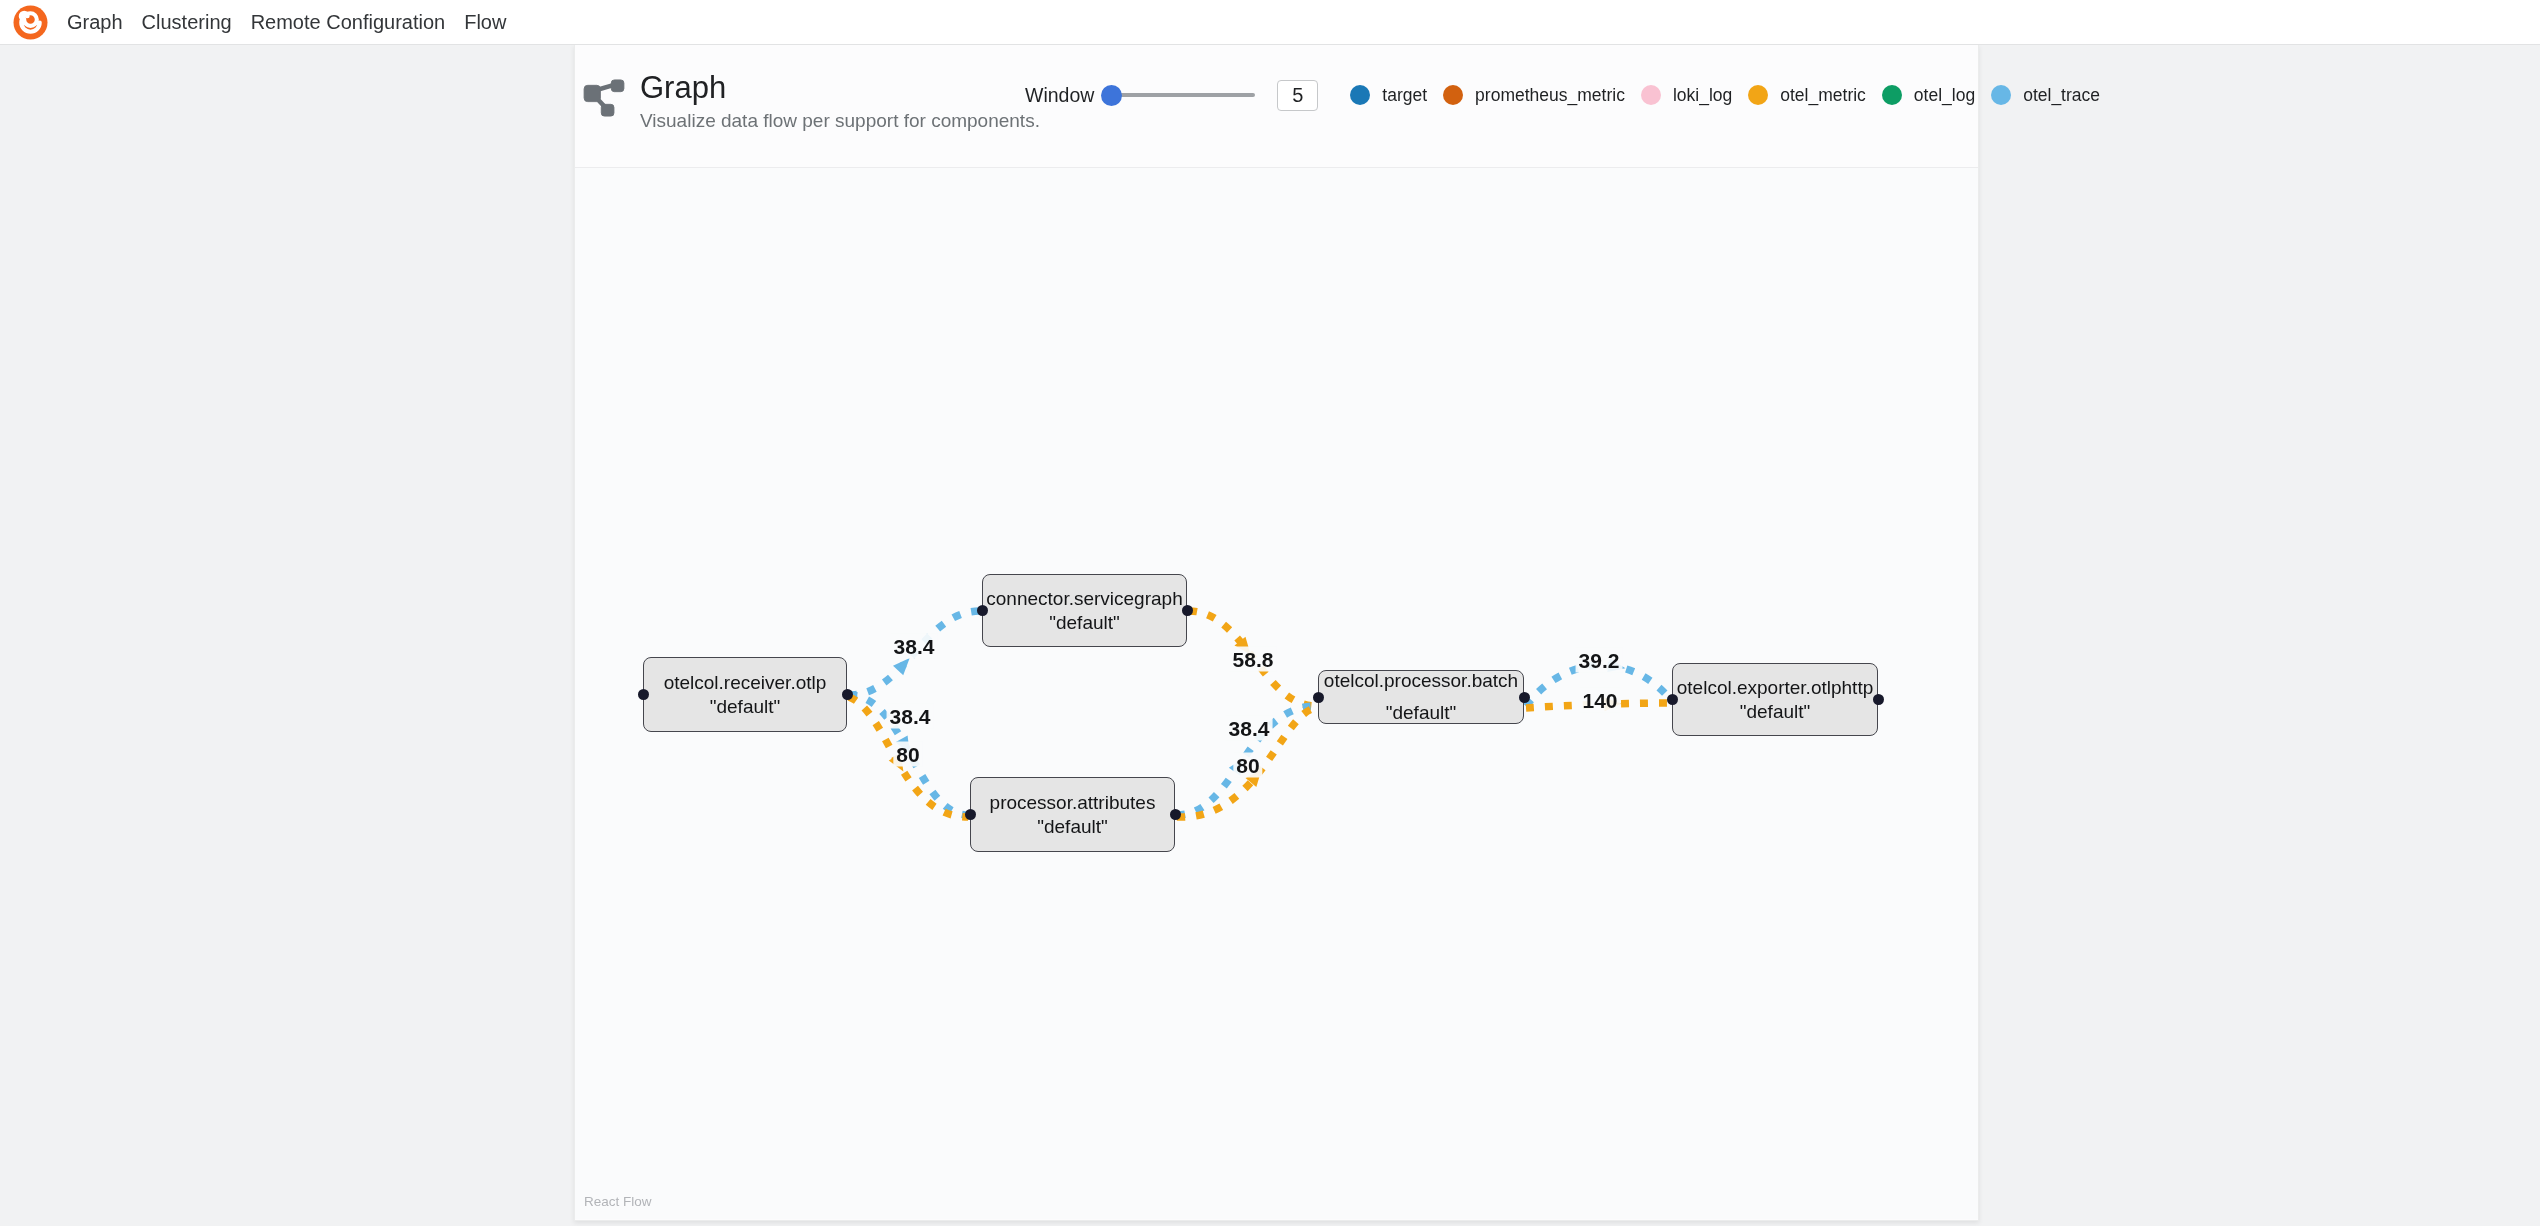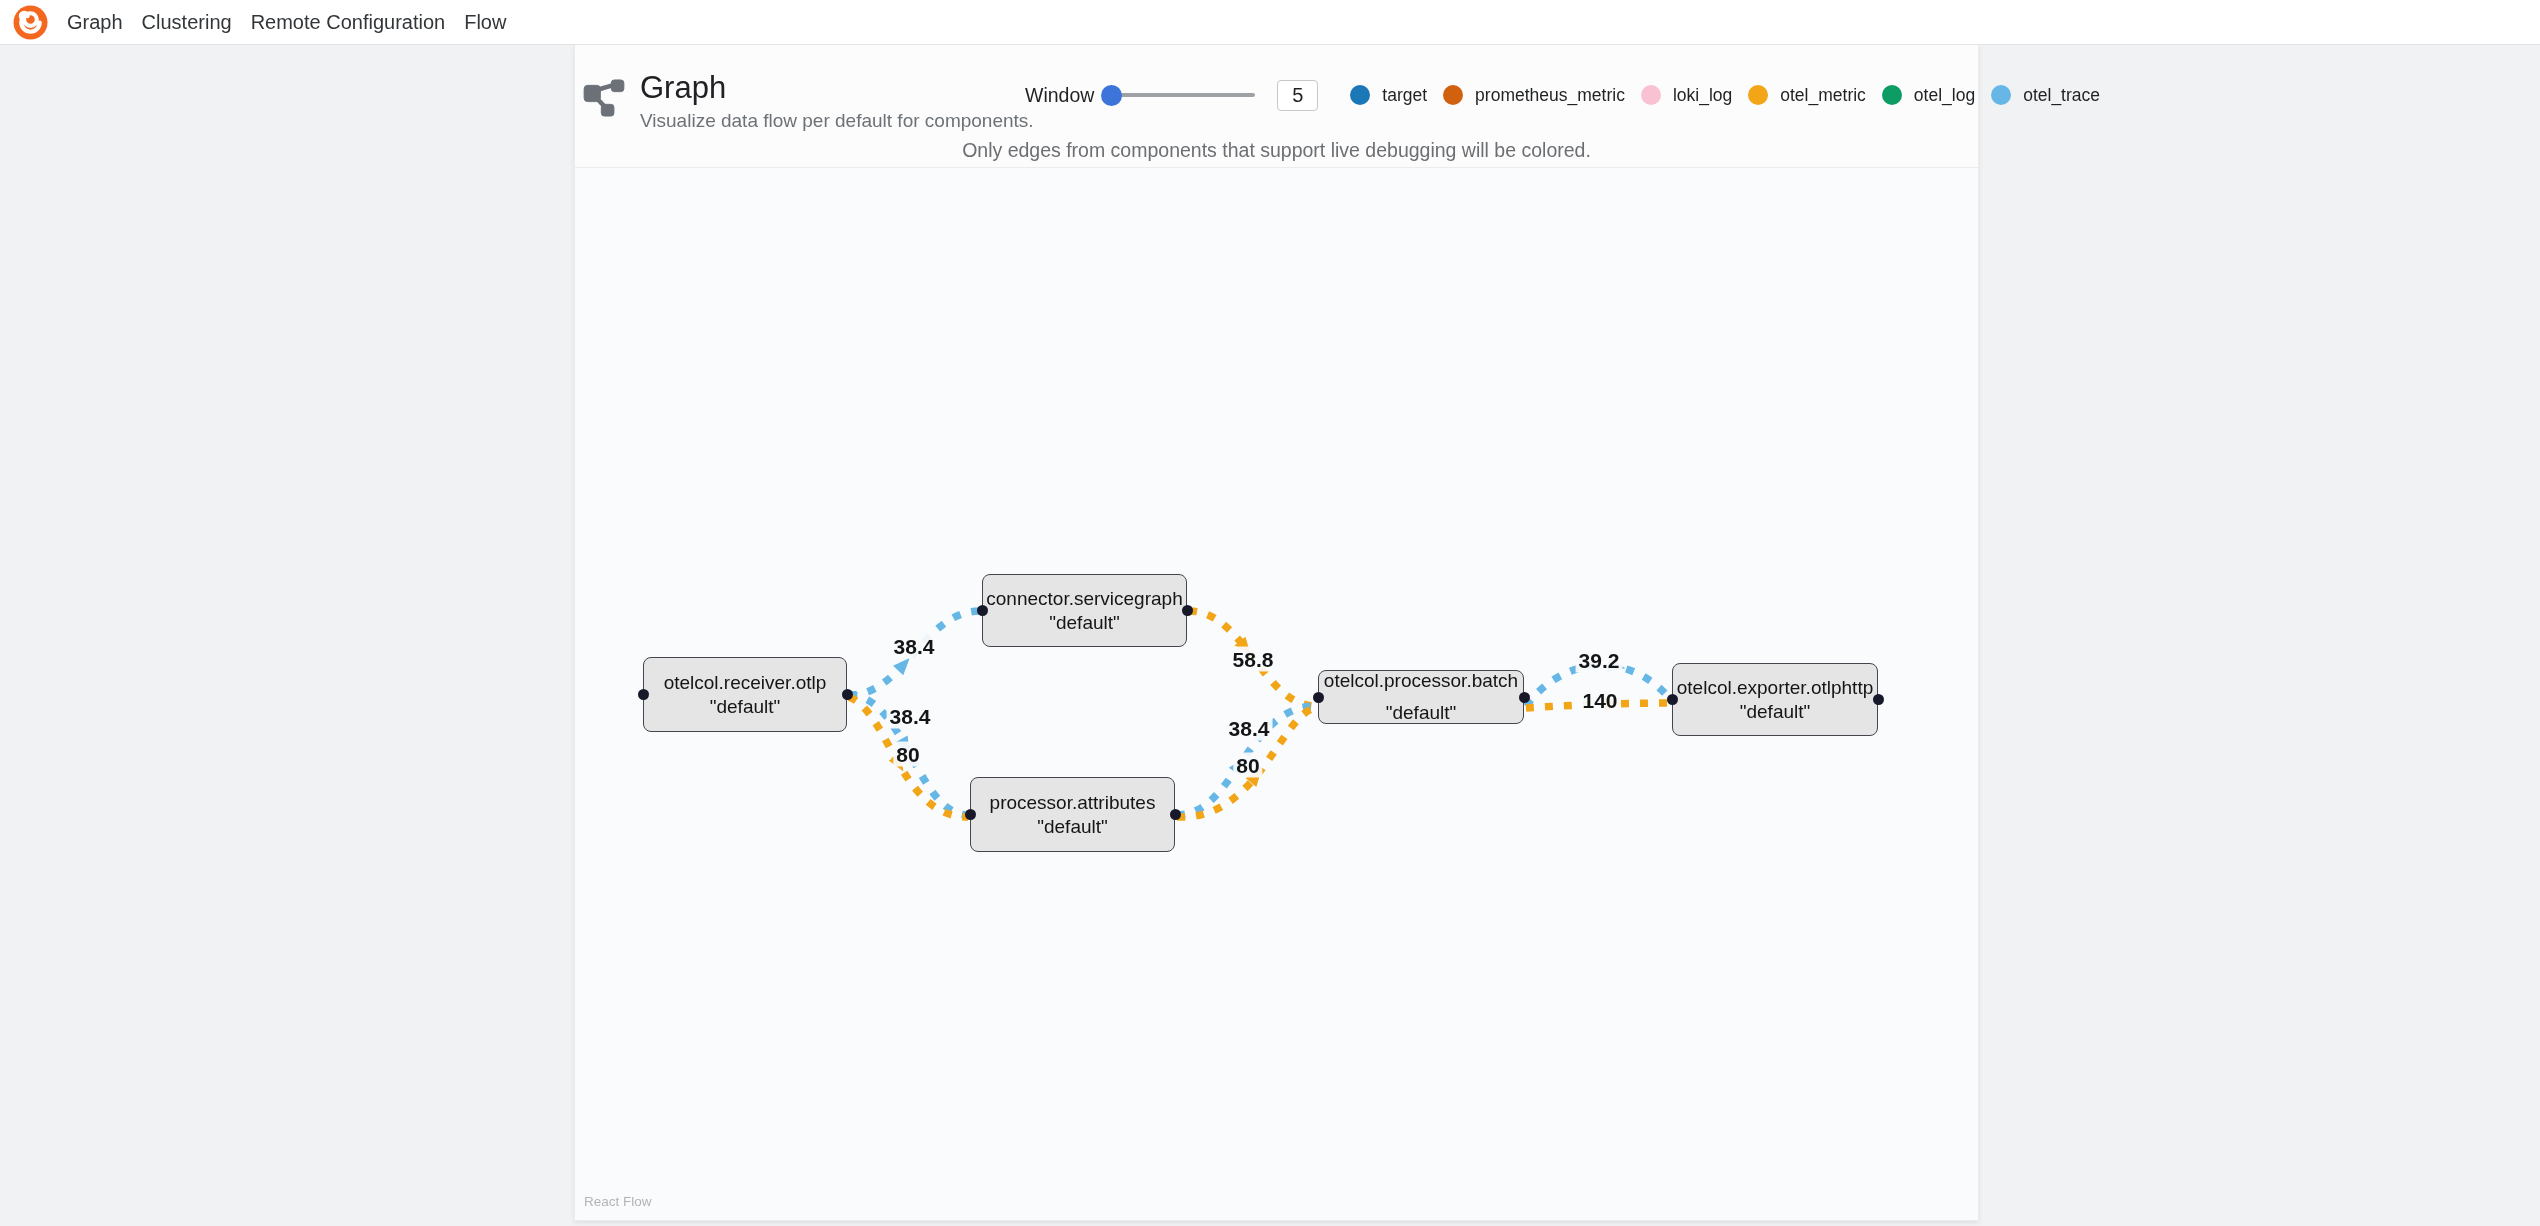--- a/index.html
+++ b/index.html
@@ -105,21 +105,21 @@
       <g fill="#6b7177" stroke="#6b7177">
         <line x1="12" y1="13" x2="36" y2="6" stroke-width="5"></line>
         <line x1="10" y1="16" x2="26" y2="33" stroke-width="5"></line>
         <rect x="1" y="7" width="18" height="18" rx="4"></rect>
         <rect x="31" y="1" width="14" height="13" rx="3.5"></rect>
         <rect x="20" y="28" width="14" height="13" rx="3.5"></rect>
       </g>
     </svg>
     <div>
       <div class="page-title">Graph</div>
-      <div class="page-subtitle">Visualize data flow per default for components.</div>
+      <div class="page-subtitle">Visualize data flow per support for components.</div>
     </div>
   </div>
 
   <div class="controls">
     <span class="window-label">Window</span>
     <div class="slider">
       <div class="slider-track"></div>
       <div class="slider-thumb"></div>
     </div>
     <input class="window-input" type="text" value="5" style="">
@@ -144,21 +144,20 @@
           <span class="legend-dot" style="background: rgb(13, 157, 100);"></span>
           <span class="legend-label">otel_log</span>
         </div>
         <div class="legend-item">
           <span class="legend-dot" style="background: rgb(103, 183, 230);"></span>
           <span class="legend-label">otel_trace</span>
         </div>
       </div>
   </div>
 
-  <div class="note">Only edges from components that support live debugging will be colored.</div>
 
   <div class="flow-canvas">
     <span class="attribution">React Flow</span>
   <svg width="1403" height="1052" class="edges-svg">
         <path d="M274,527 C330,527 348,443 405,443" class="edge" stroke="#67b7e6"></path>
         <polygon points="-8,-7 9,0 -8,7" transform="translate(328.5694885253906,496.7046813964844) rotate(-47.15990223700622)" fill="#67b7e6"></polygon>
         <path d="M274,527 C330,527 342,647 393,647" class="edge" stroke="#67b7e6"></path>
         <polygon points="-8,-7 9,0 -8,7" transform="translate(330.3807373046875,577.9369506835938) rotate(60.867698293228)" fill="#67b7e6"></polygon>
         <path d="M274,529 C315,545 325,649 393,649" class="edge" stroke="#f2a516"></path>
         <polygon points="-8,-7 9,0 -8,7" transform="translate(323.85076904296875,595.8224487304688) rotate(59.78069207974005)" fill="#f2a516"></polygon>

